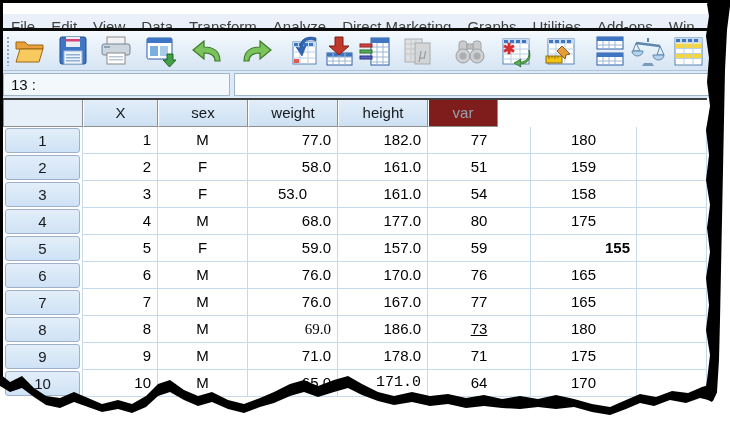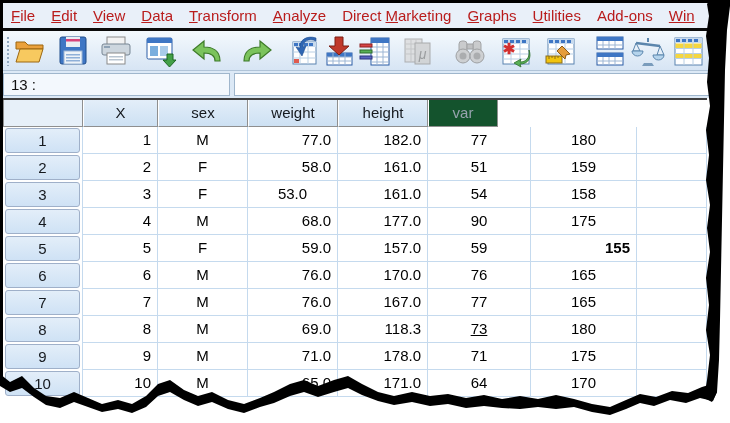--- a/index.html
+++ b/index.html
@@ -1,22 +1,22 @@
 <!DOCTYPE html>
 <html><head>
 <meta charset="utf-8">
 <style>
   * { margin:0; padding:0; box-sizing:border-box; font-family:"Liberation Sans", sans-serif; }
   html,body { background:#ffffff; }
   .page { position:relative; width:730px; height:423px; overflow:hidden; background:#fff; }
   .app  { position:absolute; left:3px; top:3px; width:708px; height:396px; background:#fff; }
 
   
-  .menubar { position:absolute; left:0; top:0; width:100%; height:25px; background:#e9f0f9;
-             display:flex; align-items:center; font-size:15px; color:#b91c1c; }
+  .menubar { position:absolute; left:0; top:11px; width:100%; height:25px; background:#e9f0f9;
+             display:flex; align-items:center; font-size:15px; color:#404040; }
   .menu-item { padding:0 8px; line-height:25px; white-space:nowrap; cursor:default; }
   .menu-sep { position:absolute; left:0; top:25px; width:100%; height:3px; background:#0b0b0b; }
 
   
   .toolbar { position:absolute; left:0; top:28px; width:100%; height:40px;
              background:linear-gradient(#f4f9fd,#d7e5f4); border-bottom:1px solid #b0c4d8; }
   .drag-handle { position:absolute; left:3px; top:5px; width:5px; height:30px;
              background-image:radial-gradient(circle at 2px 2px, #8fa7bf 1.2px, transparent 1.5px);
              background-size:5px 4px; }
   .tbtn { position:absolute; top:3px; width:34px; height:34px; }
@@ -29,21 +29,21 @@
   .cell-editor { position:absolute; left:231px; top:2px; width:477px; height:23px; background:#fff;
              border:1px solid #9fb6cc; font-size:14px; padding:0 4px; outline:none; }
 
   
   .grid { position:absolute; left:0; top:95px; width:704px; border-top:2px solid #3f3f3f; background:#fff; }
   .grid-row { display:flex; height:27px; }
   .hcell { background:linear-gradient(#e3eef9,#cde1f3); border-right:1px solid #8f8f8f;
            border-bottom:1px solid #8f8f8f; border-left:1px solid #ffffff;
            text-align:center; line-height:25px; font-size:15px; color:#15191e; }
   .hcell.corner { background:#e7f0f9; border-left:1px solid #8f8f8f; }
-  .hcell.varcol { background:#14532d; color:#97a3ae; }
+  .hcell.varcol { background:#7f1d1d; color:#97a3ae; }
   .rh  { background:#fff; padding:1px 2px; border-right:1px solid #c5daee; }
   .rhb { height:25px; line-height:23px; text-align:center; font-size:15px; color:#15191e;
          background:linear-gradient(#e3eef9,#cfe2f5); border:1px solid #9fb0c9; border-radius:3px; }
   .dcell { background:#fff; border-right:1px solid #c5daee; border-bottom:1px solid #c5daee;
            font-size:15px; line-height:26px; padding:0 6px; white-space:nowrap; overflow:hidden; color:#000; }
 
   
   .frame { position:absolute; left:0; top:0; width:730px; height:423px; pointer-events:none; z-index:10; }
 </style>
 </head>
@@ -234,21 +234,21 @@
           <div class="dcell" style="width: 70px; text-align: left;"></div>
         </div>
         <div class="grid-row">
           <div class="rh" style="width: 80px;">
             <div class="rhb">4</div>
           </div>
           <div class="dcell" style="width: 75px; text-align: right;">4</div>
           <div class="dcell" style="width: 90px; text-align: center;">M</div>
           <div class="dcell" style="width: 90px; text-align: right;">68.0</div>
           <div class="dcell" style="width: 90px; text-align: right;">177.0</div>
-          <div class="dcell" style="width: 103px; text-align: center;">90</div>
+          <div class="dcell" style="width: 103px; text-align: center;">80</div>
           <div class="dcell" style="width: 106px; text-align: center;">175</div>
           <div class="dcell" style="width: 70px; text-align: left;"></div>
         </div>
         <div class="grid-row">
           <div class="rh" style="width: 80px;">
             <div class="rhb">5</div>
           </div>
           <div class="dcell" style="width: 75px; text-align: right;">5</div>
           <div class="dcell" style="width: 90px; text-align: center;">F</div>
           <div class="dcell" style="width: 90px; text-align: right;">59.0</div>
@@ -280,22 +280,22 @@
           <div class="dcell" style="width: 103px; text-align: center;">77</div>
           <div class="dcell" style="width: 106px; text-align: center;">165</div>
           <div class="dcell" style="width: 70px; text-align: left;"></div>
         </div>
         <div class="grid-row">
           <div class="rh" style="width: 80px;">
             <div class="rhb">8</div>
           </div>
           <div class="dcell" style="width: 75px; text-align: right;">8</div>
           <div class="dcell" style="width: 90px; text-align: center;">M</div>
-          <div class="dcell" style="width: 90px; text-align: right;">69.0</div>
-          <div class="dcell" style="width: 90px; text-align: right;">118.3</div>
+          <div class="dcell" style="width: 90px; text-align: right; font-family: Liberation Serif, serif;">69.0</div>
+          <div class="dcell" style="width: 90px; text-align: right;">186.0</div>
           <div class="dcell" style="width: 103px; text-align: center; text-decoration: underline;">73</div>
           <div class="dcell" style="width: 106px; text-align: center;">180</div>
           <div class="dcell" style="width: 70px; text-align: left;"></div>
         </div>
         <div class="grid-row">
           <div class="rh" style="width: 80px;">
             <div class="rhb">9</div>
           </div>
           <div class="dcell" style="width: 75px; text-align: right;">9</div>
           <div class="dcell" style="width: 90px; text-align: center;">M</div>
@@ -305,21 +305,21 @@
           <div class="dcell" style="width: 106px; text-align: center;">175</div>
           <div class="dcell" style="width: 70px; text-align: left;"></div>
         </div>
         <div class="grid-row">
           <div class="rh" style="width: 80px;">
             <div class="rhb">10</div>
           </div>
           <div class="dcell" style="width: 75px; text-align: right;">10</div>
           <div class="dcell" style="width: 90px; text-align: center;">M</div>
           <div class="dcell" style="width: 90px; text-align: right;">65.0</div>
-          <div class="dcell" style="width: 90px; text-align: right;">171.0</div>
+          <div class="dcell" style="width: 90px; text-align: right; font-family: Liberation Mono, monospace;">171.0</div>
           <div class="dcell" style="width: 103px; text-align: center;">64</div>
           <div class="dcell" style="width: 106px; text-align: center;">170</div>
           <div class="dcell" style="width: 70px; text-align: left;"></div>
         </div>
       </div>
   </div>
 
   <svg class="frame" viewBox="0 0 730 423">
 
     <rect x="0" y="0" width="714" height="3" fill="#000"></rect>

